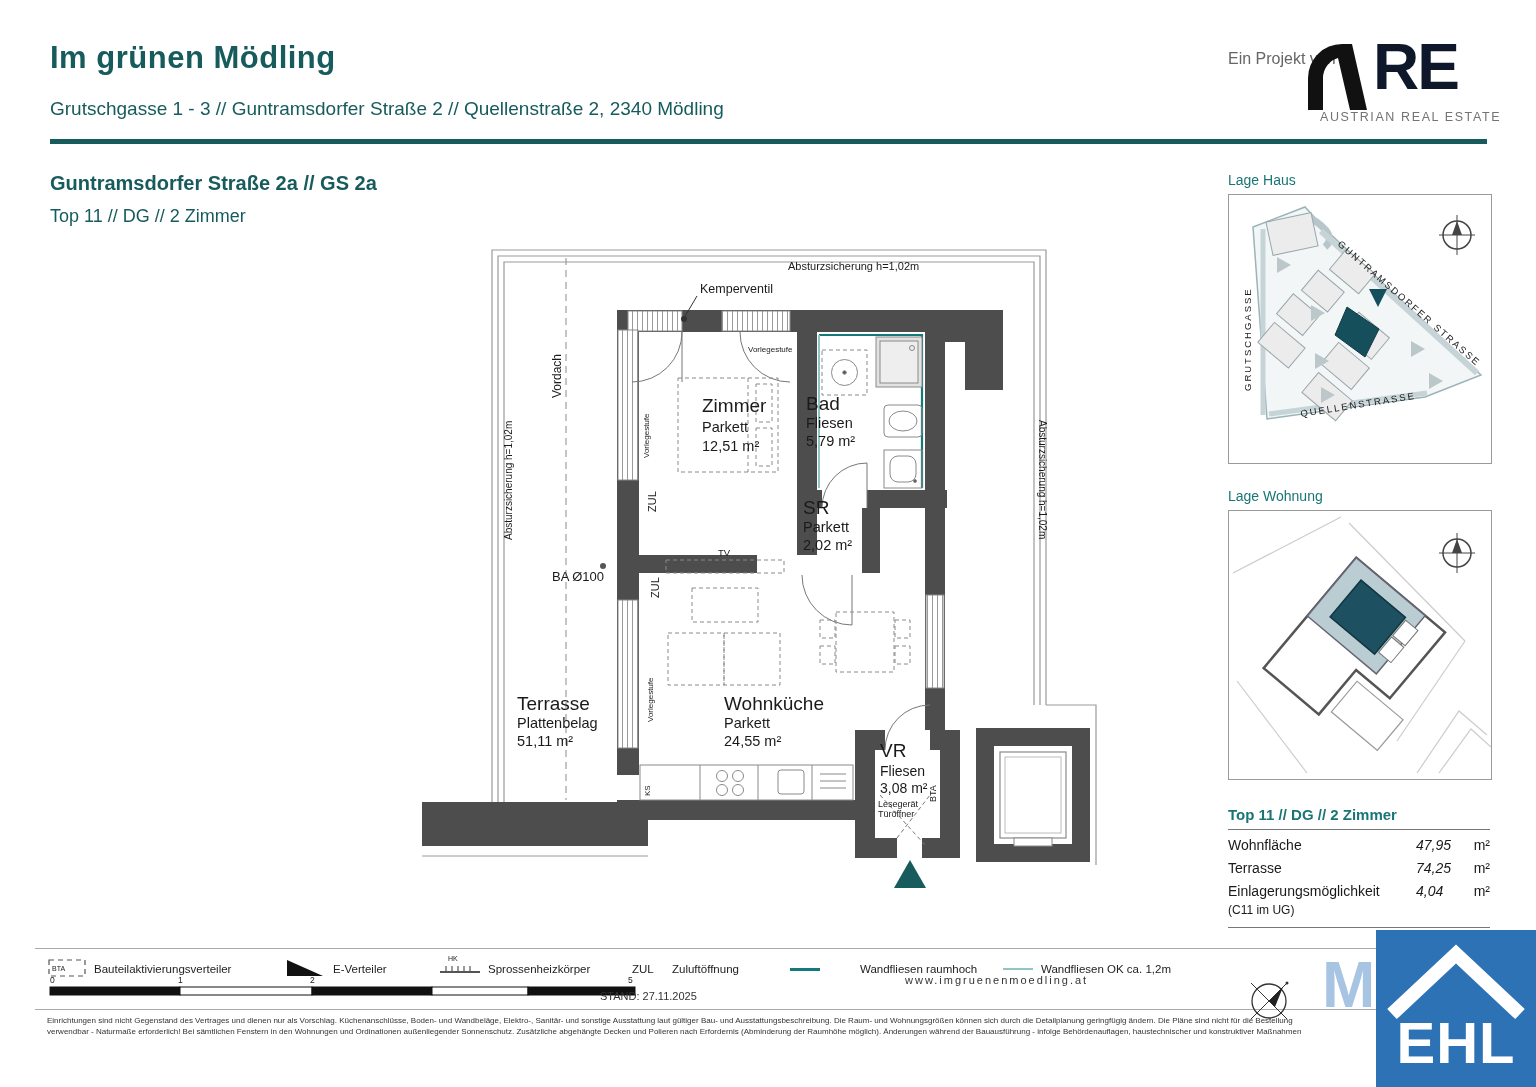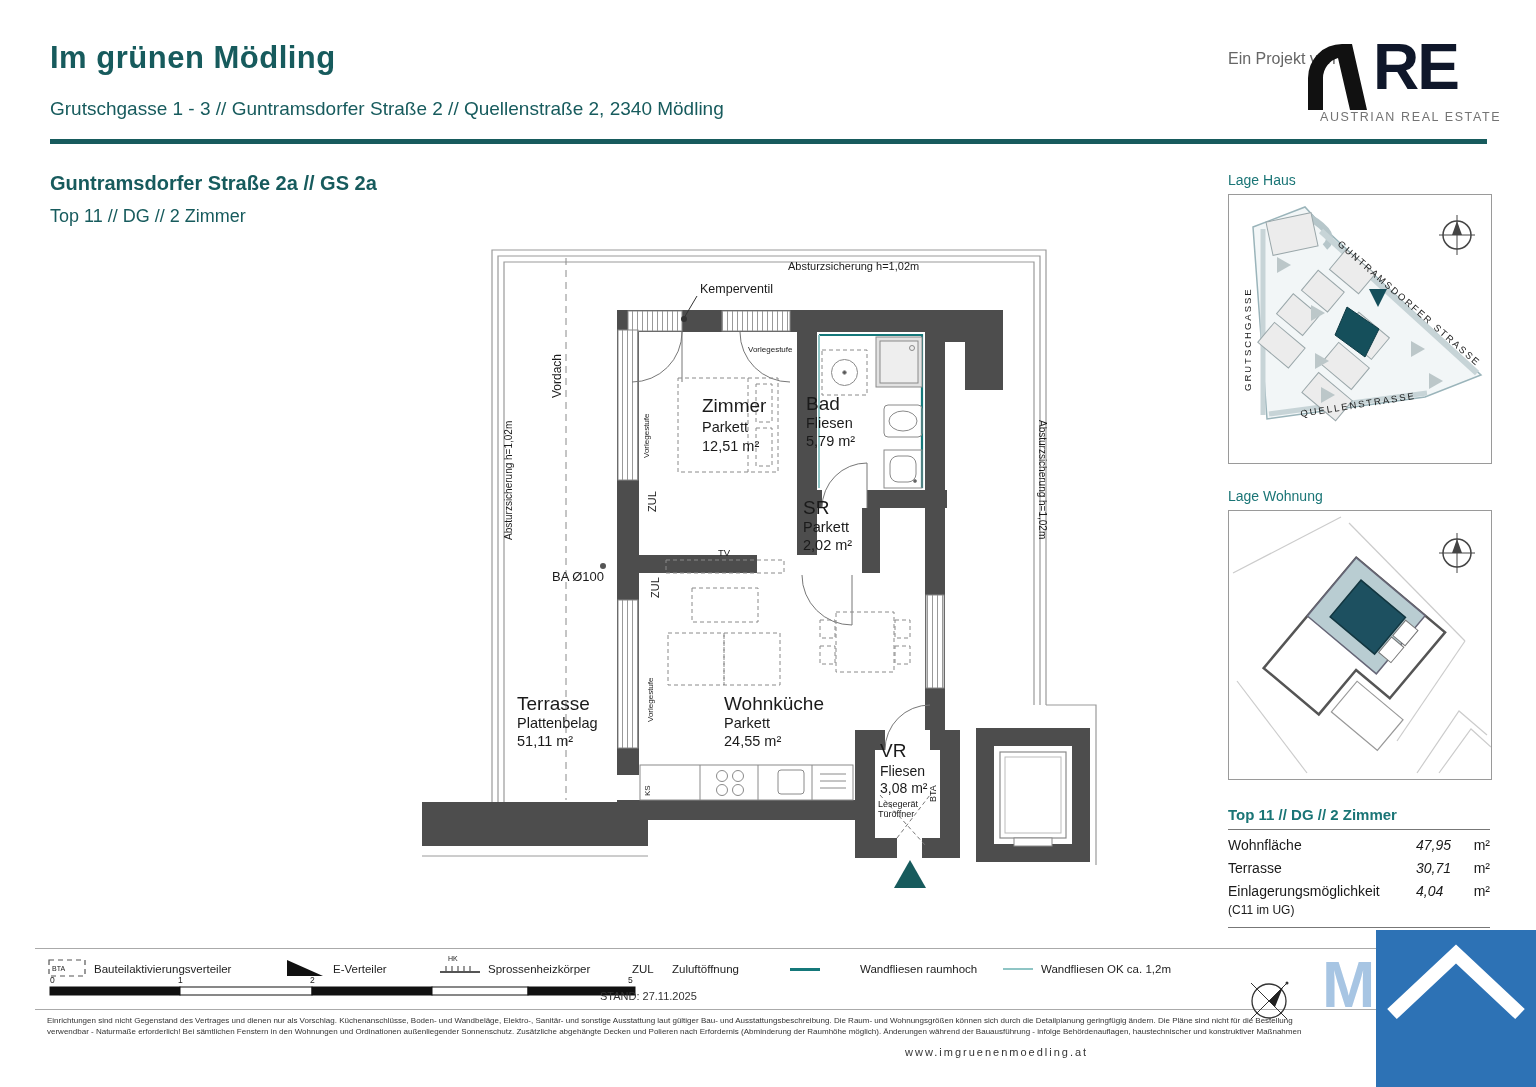--- a/index.html
+++ b/index.html
@@ -326,21 +326,21 @@
 
   <div class="abs details">
     <div class="details-title">Top 11 // DG // 2 Zimmer</div>
     <div class="drow">
       <span class="lbl">Wohnfläche</span>
       <span class="val">47,95</span>
       <span class="unit">m²</span>
     </div>
     <div class="drow">
       <span class="lbl">Terrasse</span>
-      <span class="val">30,71</span>
+      <span class="val">74,25</span>
       <span class="unit">m²</span>
     </div>
     <div class="drow">
       <span class="lbl">Einlagerungsmöglichkeit</span>
       <span class="val">4,04</span>
       <span class="unit">m²</span>
     </div>
     <div class="dnote">(C11 im UG)</div>
   </div>
 
@@ -386,33 +386,34 @@
     <g stroke="#111" stroke-width="1">
       <rect x="2" y="13" width="130" height="8" fill="#111"></rect>
       <rect x="132" y="13" width="132" height="8" fill="#fff"></rect>
       <rect x="264" y="13" width="120" height="8" fill="#111"></rect>
       <rect x="384" y="13" width="96" height="8" fill="#fff"></rect>
       <rect x="480" y="13" width="107" height="8" fill="#111"></rect>
     </g>
   </svg>
 
   <div class="abs stand" style="left:600px;top:990px;">STAND: 27.11.2025</div>
-  <div class="abs www" style="left:905px;top:1046px;">www.imgruenenmoedling.at</div>
+  <div class="abs www" style="left:905px;top:974px;">www.imgruenenmoedling.at</div>
 
   <svg class="abs" style="left:1243px;top:973px;" width="52" height="52">
     <circle cx="26" cy="28" r="17" fill="none" stroke="#333" stroke-width="1.3"></circle>
     <line x1="8" y1="46" x2="44" y2="10" stroke="#333" stroke-width="1"></line>
     <line x1="8" y1="10" x2="44" y2="46" stroke="#333" stroke-width="1"></line>
     <polygon points="26,28 40,14 32,34" fill="#222"></polygon>
     <circle cx="44" cy="10" r="1.5" fill="#333"></circle>
   </svg>
 
   <div class="abs m-watermark">M</div>
   <div class="abs ehl-box">
     <svg width="160" height="90" viewBox="0 0 160 90">
       <polyline points="16,84 80,24 144,84" fill="none" stroke="#ffffff" stroke-width="14"></polyline>
     </svg>
+    <div class="ehl-text">EHL</div>
   </div>
 
   <div class="abs fineprint" style="left:35px;top:1016px;">Einrichtungen sind nicht Gegenstand des Vertrages und dienen nur als Vorschlag. Küchenanschlüsse, Boden- und Wandbeläge, Elektro-, Sanitär- und sonstige Ausstattung laut gültiger Bau- und Ausstattungsbeschreibung. Die Raum- und Wohnungsgrößen können sich durch die Detailplanung geringfügig ändern. Die Pläne sind nicht für die Bestellung</div>
   <div class="abs fineprint" style="left:35px;top:1027px;">verwendbar - Naturmaße erforderlich! Bei sämtlichen Fenstern in den Wohnungen und Ordinationen außenliegender Sonnenschutz. Zusätzliche abgehängte Decken und Polieren nach Erfordernis (Abminderung der Raumhöhe möglich). Änderungen während der Bauausführung - infolge Behördenauflagen, haustechnischer und konstruktiver Maßnahmen</div>
 
 </div>
 
 </body></html>

